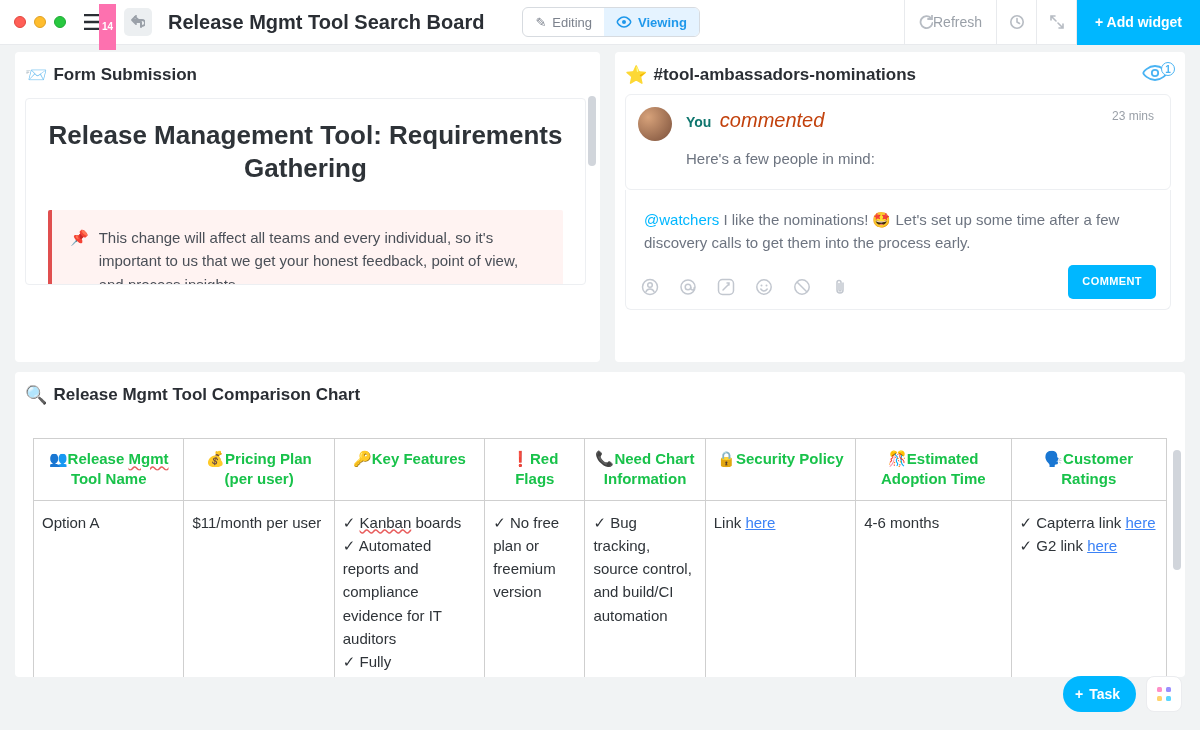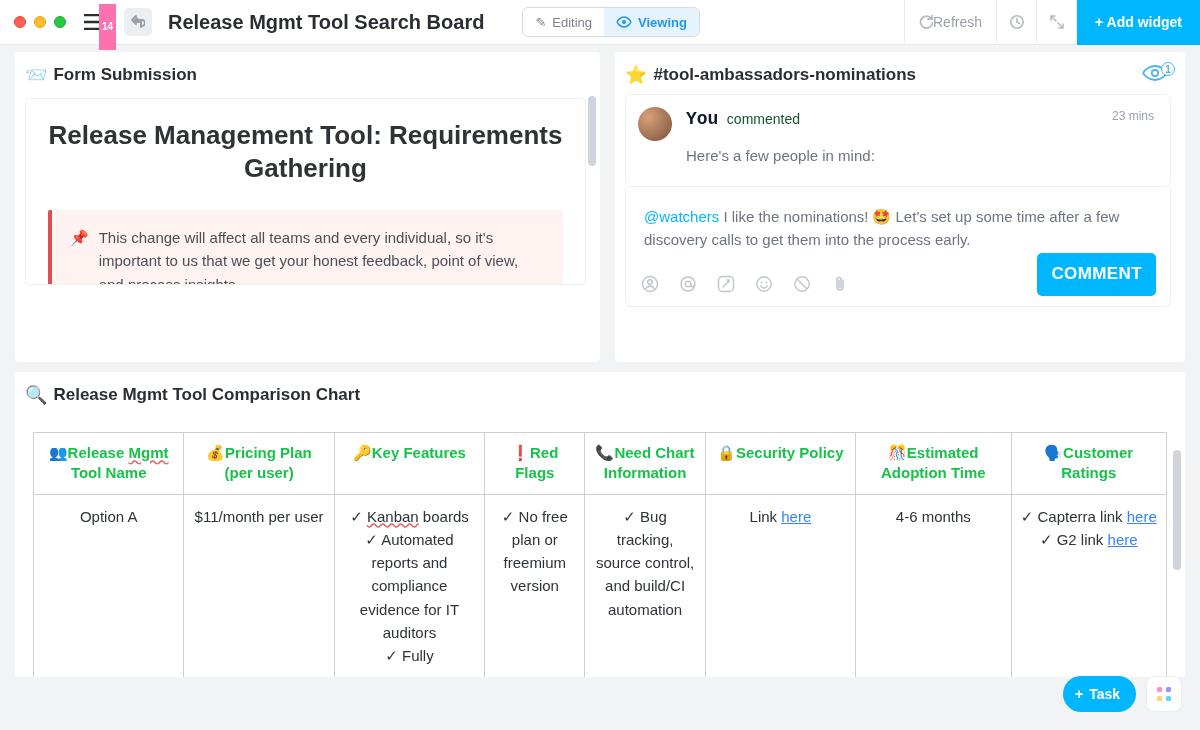--- a/index.html
+++ b/index.html
@@ -41,33 +41,33 @@
   .doc p.intro { margin-top: 26px; font-size: 15px; color: #2e3338; line-height: 1.55; }
   .callout { margin-top: 26px; border-left: 4px solid #e04f4f; background: #fff3f2; padding: 16px 18px 16px 18px; font-size: 15px; color: #4a4f57; line-height: 1.55; display: flex; gap: 10px; border-radius: 2px; }
   .callout .pin { flex: 0 0 auto; }
   
   .conv-head { position: absolute; top: 12px; right: 16px; }
   .eye-badge { position: relative; color: #49b3f3; }
   .eye-badge .count { position: absolute; top: -6px; right: -6px; background: #fff; border: 1px solid #49b3f3; color: #49b3f3; font-size: 10px; font-weight: 700; width: 14px; height: 14px; border-radius: 50%; display: flex; align-items: center; justify-content: center; }
   .thread { margin: 4px 14px 0 10px; }
   .msg1 { border: 1px solid #edeff2; border-radius: 6px; padding: 14px 18px 22px 60px; position: relative; }
   .avatar { width: 34px; height: 34px; border-radius: 50%; position: absolute; left: 12px; top: 12px; background: radial-gradient(circle at 30% 30%, #d7a27a, #7a4f3a); }
-  .msg1 .who { color: #0f172a; font-weight: 700; font-size: 18px; font-family: Liberation Mono, monospace; }
-  .msg1 .meta { color: #14532d; font-size: 14px; margin-left: 4px; }
+  .msg1 .who { color: #0f766e; font-weight: 700; font-size: 14px; }
+  .msg1 .meta { color: #c2410c; font-size: 20px; margin-left: 4px; font-style: italic; }
   .msg1 .time { position: absolute; right: 16px; top: 14px; color: #9aa0a8; font-size: 12px; }
   .msg1 .body { margin-top: 18px; color: #6d7480; font-size: 15px; }
   .reply { border: 1px solid #edeff2; border-top: none; border-radius: 0 0 6px 6px; padding: 18px 18px 54px 18px; font-size: 15px; color: #6d7480; line-height: 1.55; position: relative; }
   .reply .mention { color: #00b7ff; }
   .reply-toolbar { position: absolute; left: 14px; bottom: 12px; display: flex; gap: 18px; color: #c2c7cf; }
   .reply-toolbar span { width: 20px; height: 20px; display: inline-flex; align-items: center; justify-content: center; cursor: pointer; }
-  .comment-btn { position: absolute; right: 14px; bottom: 10px; background: #00b7ff; color: #fff; font-weight: 700; font-size: 17px; letter-spacing: .4px; padding: 8px 14px; border-radius: 5px; cursor: pointer; }
-  
-  .tbl-wrap { margin: 22px 18px 0 18px; overflow: hidden; }
+  .comment-btn { position: absolute; right: 14px; bottom: 10px; background: #00b7ff; color: #fff; font-weight: 700; font-size: 11px; letter-spacing: .4px; padding: 8px 14px; border-radius: 5px; cursor: pointer; }
+  
+  .tbl-wrap { margin: 28px 18px 0 18px; overflow: hidden; }
   table { border-collapse: collapse; width: 100%; table-layout: fixed; font-size: 15px; }
-  th, td { border: 1px solid #cfcfcf; padding: 10px 8px 10px 8px; text-align: center; vertical-align: top; }
+  th, td { border: 1px solid #cfcfcf; padding: 10px 8px 10px 8px; text-align: left; vertical-align: top; }
   th { color: #18c24a; font-weight: 700; font-size: 15px; text-align: center; line-height: 1.35; }
   th .hdr-emoji { filter: none; }
   td { color: #2e3338; line-height: 1.55; }
   .squig { text-decoration-line: underline; text-decoration-style: wavy; text-decoration-color: #e85d5d; }
   a.link { color: #3b82f6; text-decoration: underline; cursor: pointer; }
   .col0{width:150px}.col1{width:150px}.col2{width:150px}.col3{width:100px}.col4{width:120px}.col5{width:150px}.col6{width:155px}.col7{width:155px}
   
   .float-right { position: absolute; bottom: 18px; right: 18px; display: flex; gap: 10px; }
   .task-btn { background: #00b7ff; color: #fff; font-weight: 600; font-size: 14px; padding: 8px 16px 8px 12px; border-radius: 18px; display: flex; align-items: center; gap: 6px; cursor: pointer; }
   .grid-btn { width: 36px; height: 36px; background: #fff; border: 1px solid #ebecef; border-radius: 8px; display: flex; align-items: center; justify-content: center; cursor: pointer; }

